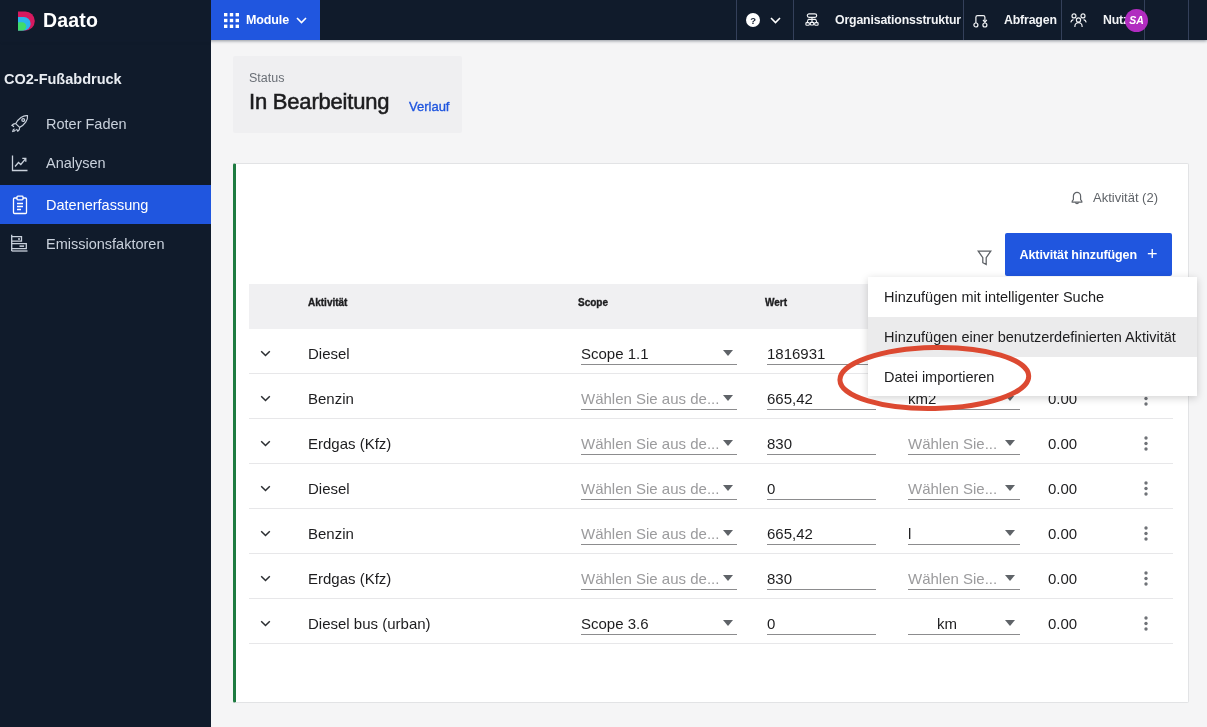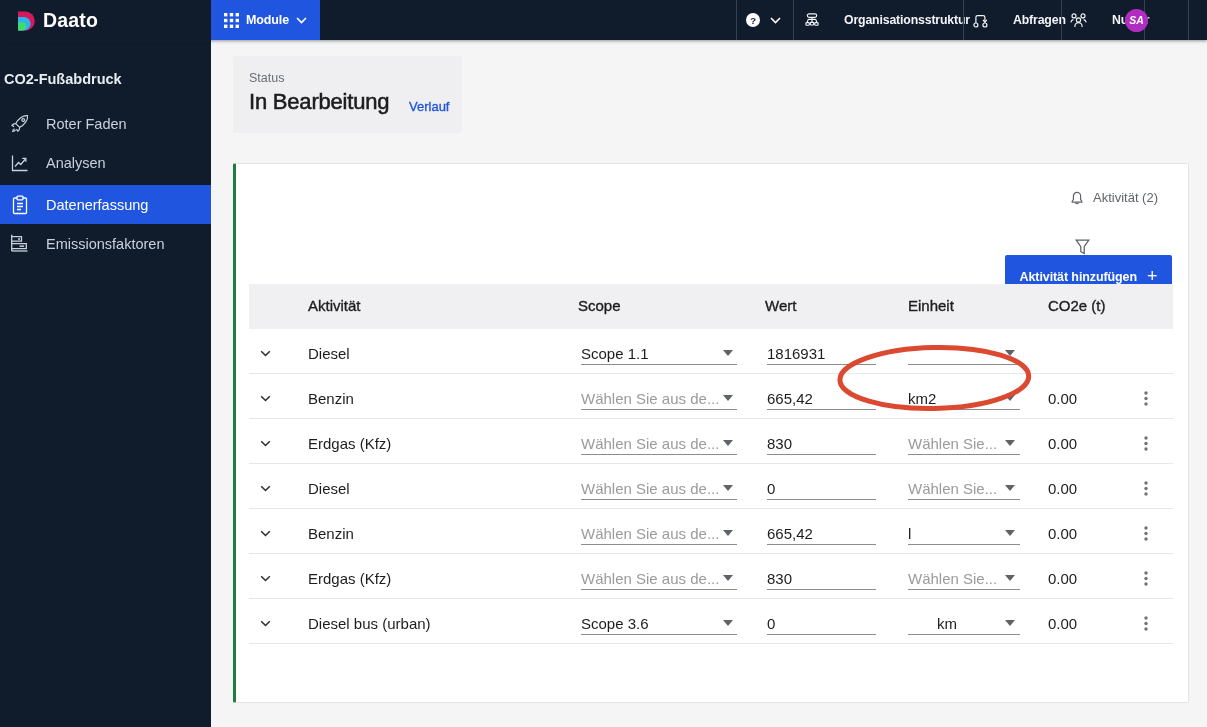--- a/index.html
+++ b/index.html
@@ -5,44 +5,44 @@
 * { margin:0; padding:0; box-sizing:border-box; }
 html,body { width:1207px; height:727px; font-family:"Liberation Sans", sans-serif; background:#f5f5f6; overflow:hidden; }
 #app { position:relative; width:1207px; height:727px; }
 
 
 #topbar { position:absolute; left:0; top:0; width:1207px; height:40px; background:#101b2b; z-index:30; box-shadow:0 1px 3px rgba(20,30,48,0.45); }
 #logo { position:absolute; left:18px; top:9px; display:flex; align-items:center; }
 #logotext { color:#fff; font-size:19.5px; font-weight:bold; letter-spacing:0.2px; margin-left:8px; }
 #modulebtn { position:absolute; left:211px; top:0; width:109px; height:40px; background:#2056df; color:#fff; display:flex; align-items:center; justify-content:center; gap:7px; font-size:12.5px; font-weight:bold; letter-spacing:-0.1px; }
 .topsep { position:absolute; top:0; width:1px; height:40px; background:#34405a; }
-.topitem { position:absolute; top:0; height:40px; display:flex; align-items:center; gap:25px; color:#f2f4f6; font-size:12.3px; font-weight:bold; letter-spacing:-0.15px; }
+.topitem { position:absolute; top:0; height:40px; display:flex; align-items:center; gap:16px; color:#f2f4f6; font-size:12.3px; font-weight:bold; letter-spacing:-0.15px; }
 
 
 #sidebar { position:absolute; left:0; top:40px; width:211px; height:687px; background:#101b2b; z-index:20; }
 #sbtitle { position:absolute; left:4px; top:31px; color:#e8ecf1; font-size:14.5px; font-weight:bold; }
 .sbitem { position:absolute; left:0; width:211px; height:39px; display:flex; align-items:center; color:#c9d1dc; font-size:14.5px;padding-left:37px; }
 .sbitem .ic { position:absolute; left:10px; width:20px; height:20px; }
 .sbitem .tx { position:absolute; left:46px; }
 .sbactive { background:#2056df; color:#fff; }
 
 
 #main { position:absolute; left:211px; top:40px; width:996px; height:687px; background:#f5f5f6; }
 
 #statuscard { position:absolute; left:22px; top:16px; width:229px; height:77px; background:#efeff1; border-radius:2px; }
 #statuslabel { position:absolute; left:16px; top:15px; font-size:12.5px; color:#6a6f76; }
 #statusval { position:absolute; left:16px; top:33px; font-size:22px; color:#1c1c1e; font-weight:normal; -webkit-text-stroke:0.55px #1c1c1e; letter-spacing:-0.2px;}
 #verlauf { position:absolute; left:176px; top:43px; font-size:13px; color:#2056df; font-weight:normal; -webkit-text-stroke:0.35px #2056df; }
 
 #card { position:absolute; left:22px; top:123px; width:956px; height:540px; background:#fff; border:1px solid #e2e3e5; border-left:3px solid #1e7b41; border-radius:2px; }
 #bellrow { position:absolute; right:30px; top:25px; display:flex; align-items:center; gap:8px; color:#606469; font-size:13px; }
-#filterbtnrow { position:absolute; right:16px; top:69px; display:flex; align-items:center;flex-direction:column; }
+#filterbtnrow { position:absolute; right:16px; top:69px; display:flex; align-items:center; }
 #addbtn { width:167px; height:43px; background:#2056df; color:#fff; font-size:12.5px; font-weight:bold; letter-spacing:-0.1px; display:flex; align-items:center; justify-content:center; gap:10px; border-radius:2px; margin-left:13px; }
 
-#thead { position:absolute; left:13px; top:120px; width:924px; height:45px; background:#f0f0f2; display:flex; align-items:center; font-size:15px; font-weight:normal; -webkit-text-stroke:0.35px #1e1e20; color:#1e1e20;text-align:center; }
+#thead { position:absolute; left:13px; top:120px; width:924px; height:45px; background:#f0f0f2; display:flex; align-items:center; font-size:10px; font-weight:bold; -webkit-text-stroke:0.35px #1e1e20; color:#1e1e20;text-align:center; }
 .rows { position:absolute; left:13px; width:924px; height:45px; border-bottom:1px solid #e7e7e9; font-size:15px; color:#1d1d1f; }
 .rc { position:absolute; top:2px; height:45px; display:flex; align-items:center; }
 .ul { position:absolute; height:1px; background:#8c8c8e; }
 .ph { color:#9b9b9d; }
 .caret { width:0; height:0; border-left:5px solid transparent; border-right:5px solid transparent; border-top:6px solid #5f6368; }
 #tfoot { position:absolute; left:13px; top:480px; width:924px; height:46px; background:#ededef; display:flex; align-items:center; font-size:13px; color:#4c4f53; }
 
 
 #menu { position:absolute; left:868px; top:277px; width:329px; height:119px; background:#fff; box-shadow:0 2px 8px rgba(0,0,0,0.18); z-index:40; }
 .mitem { position:absolute; left:0; width:329px; height:40px; display:flex; align-items:center; padding-left:16px; font-size:14.5px; color:#1c1c1e; }
@@ -361,18 +361,23 @@
               <circle cx="2" cy="7.5" r="1.7" fill="#6f7277"></circle>
               <circle cx="2" cy="13" r="1.7" fill="#6f7277"></circle>
             </svg>
           </span>
         </div>
 
     </div>
 
   </div>
 
+  <div id="menu">
+    <div class="mitem" style="top:0;">Hinzufügen mit intelligenter Suche</div>
+    <div class="mitem" style="top:40px;background:#ebebec;">Hinzufügen einer benutzerdefinierten Aktivität</div>
+    <div class="mitem" style="top:80px;">Datei importieren</div>
+  </div>
 
   <div id="ellipse"><svg width="203" height="74" viewBox="0 0 203 74">
         <ellipse cx="101.3" cy="37" rx="94.4" ry="30.5" fill="none" stroke="#dc4931" stroke-width="5" transform="rotate(-1.2 101.3 37)"></ellipse>
       </svg></div>
 
 </div>
 
 </body></html>

